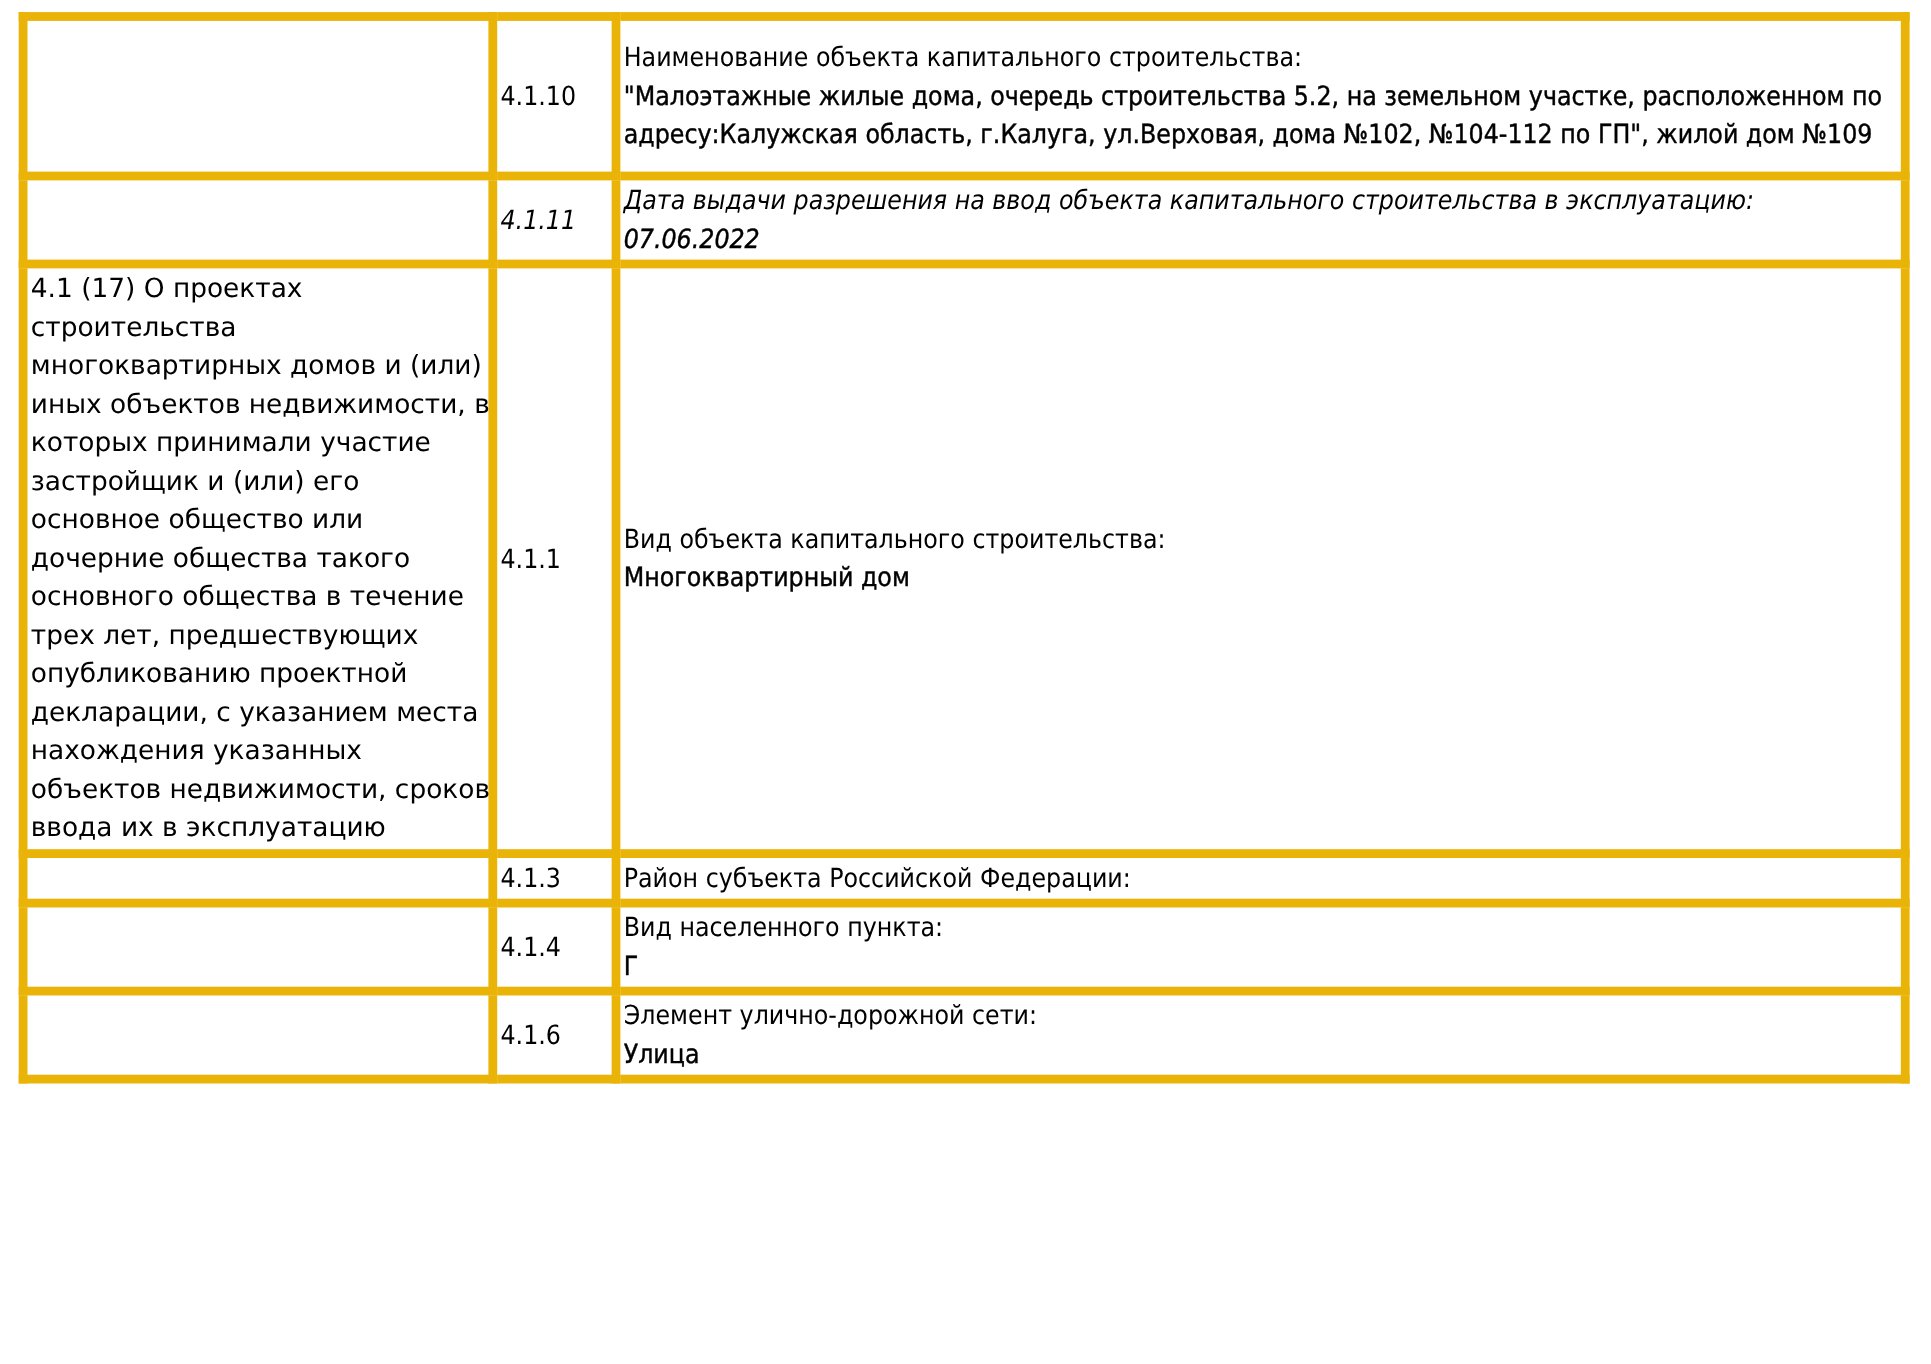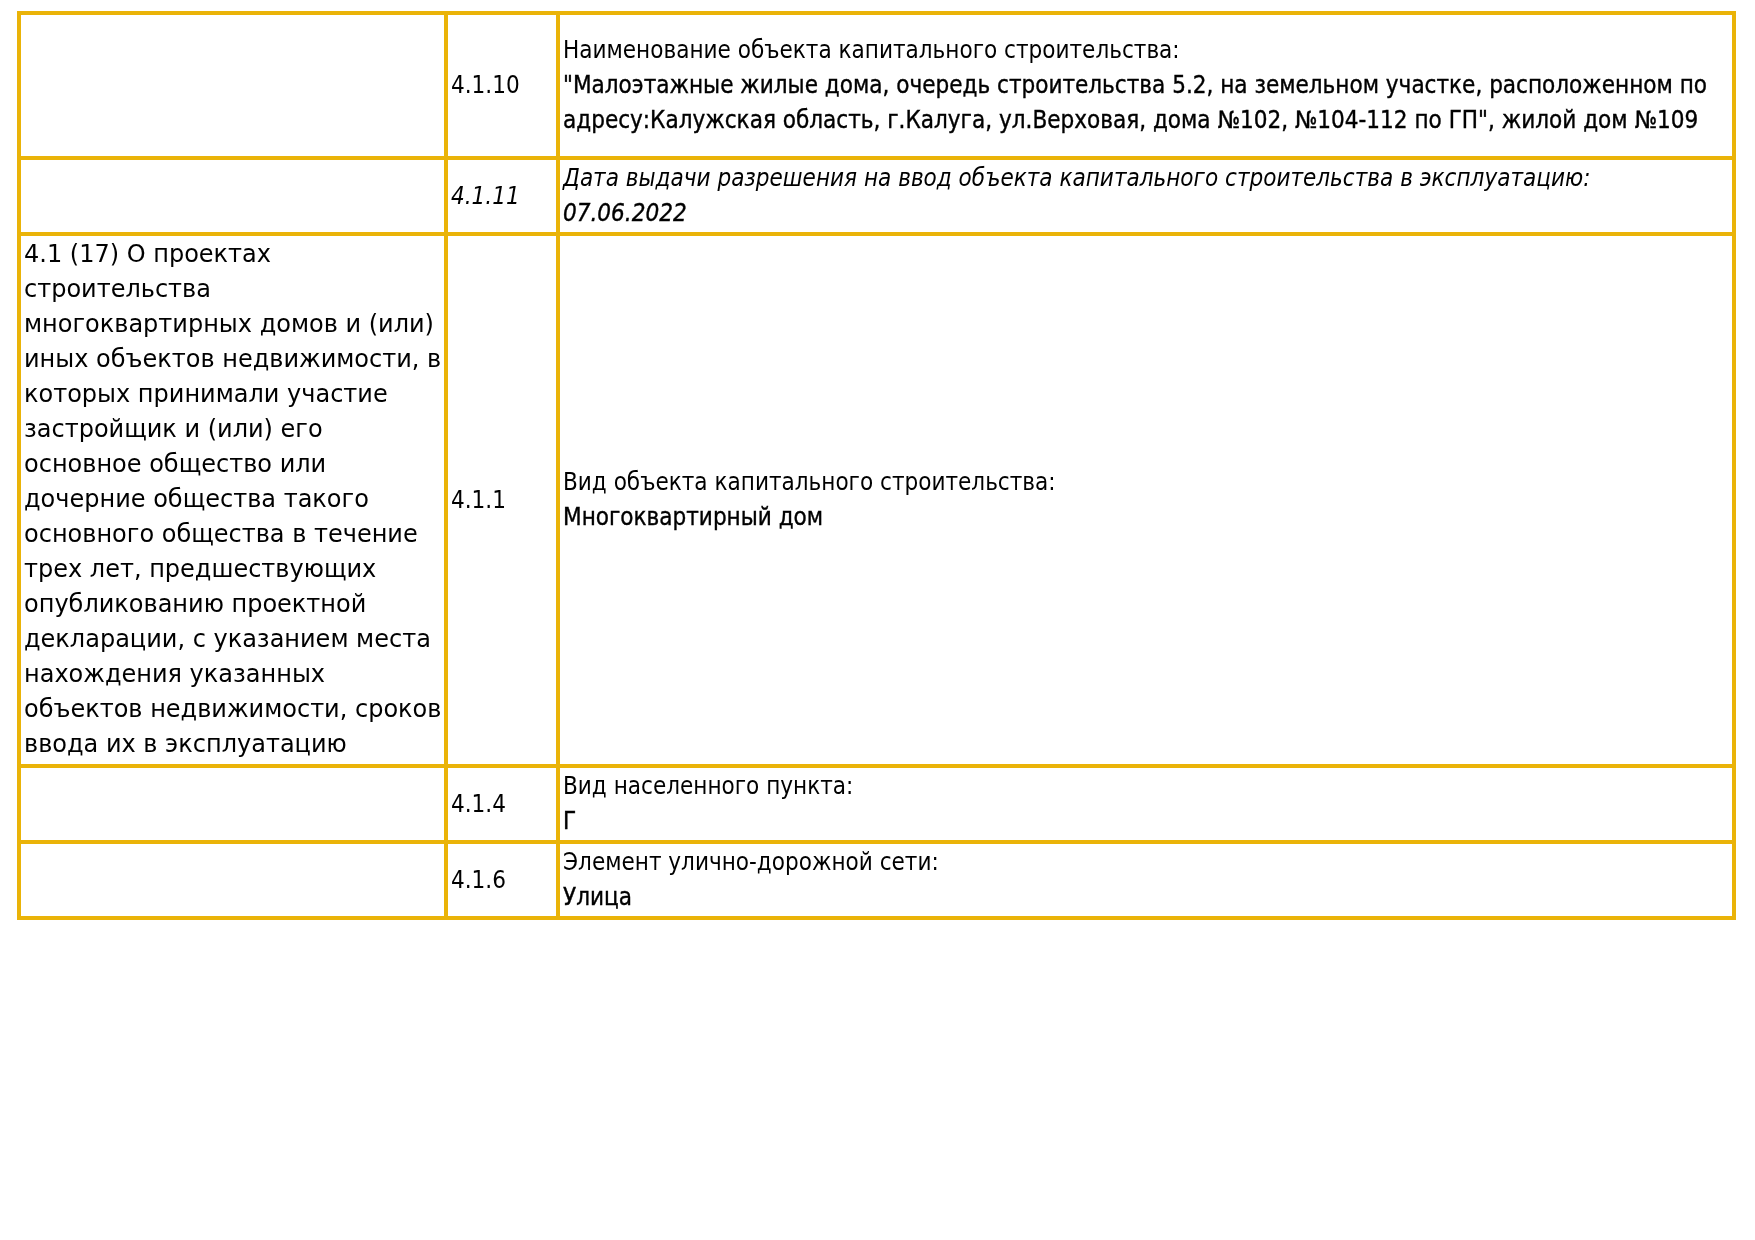--- a/index.html
+++ b/index.html
@@ -17,21 +17,21 @@
     }
     .doc-table {
       position: absolute;
       left: 17px;
       top: 11px;
       width: 1719px;
       border-collapse: collapse;
       table-layout: fixed;
     }
     .doc-table td {
-      border: 4px solid #eab308;
+      border: 8px solid #eab308;
       padding: 0 3px;
       vertical-align: middle;
       font-size: 24px;
       line-height: 35px;
     }
     .col-section { width: 427px; }
     .col-code { width: 112px; }
     .col-content { width: auto; }
     .section-text {
       vertical-align: top !important;
@@ -113,20 +113,29 @@
           <span class="section-inner">4.1 (17) О проектах строительства многоквартирных домов и (или) иных объектов недвижимости, в которых принимали участие застройщик и (или) его основное общество или дочерние общества такого основного общества в течение трех лет, предшествующих опубликованию проектной декларации, с указанием места нахождения указанных объектов недвижимости, сроков ввода их в эксплуатацию</span>
         </td>
       <td><span class="code-inner">4.1.1</span></td>
       <td class="content-cell">
         <span class="label-text">Вид объекта капитального строительства:</span>
         <span class="value-text">Многоквартирный дом</span>
       </td>
     </tr>
 
 
+    <tr style="height:39px;">
+      <td>
+          <span class="section-inner"></span>
+        </td>
+      <td><span class="code-inner">4.1.3</span></td>
+      <td class="content-cell">
+        <span class="label-text">Район субъекта Российской Федерации:</span>
+      </td>
+    </tr>
 
     <tr style="height:74px;">
       <td>
           <span class="section-inner"></span>
         </td>
       <td><span class="code-inner">4.1.4</span></td>
       <td class="content-cell">
         <span class="label-text">Вид населенного пункта:</span>
         <span class="value-text">Г</span>
       </td>

